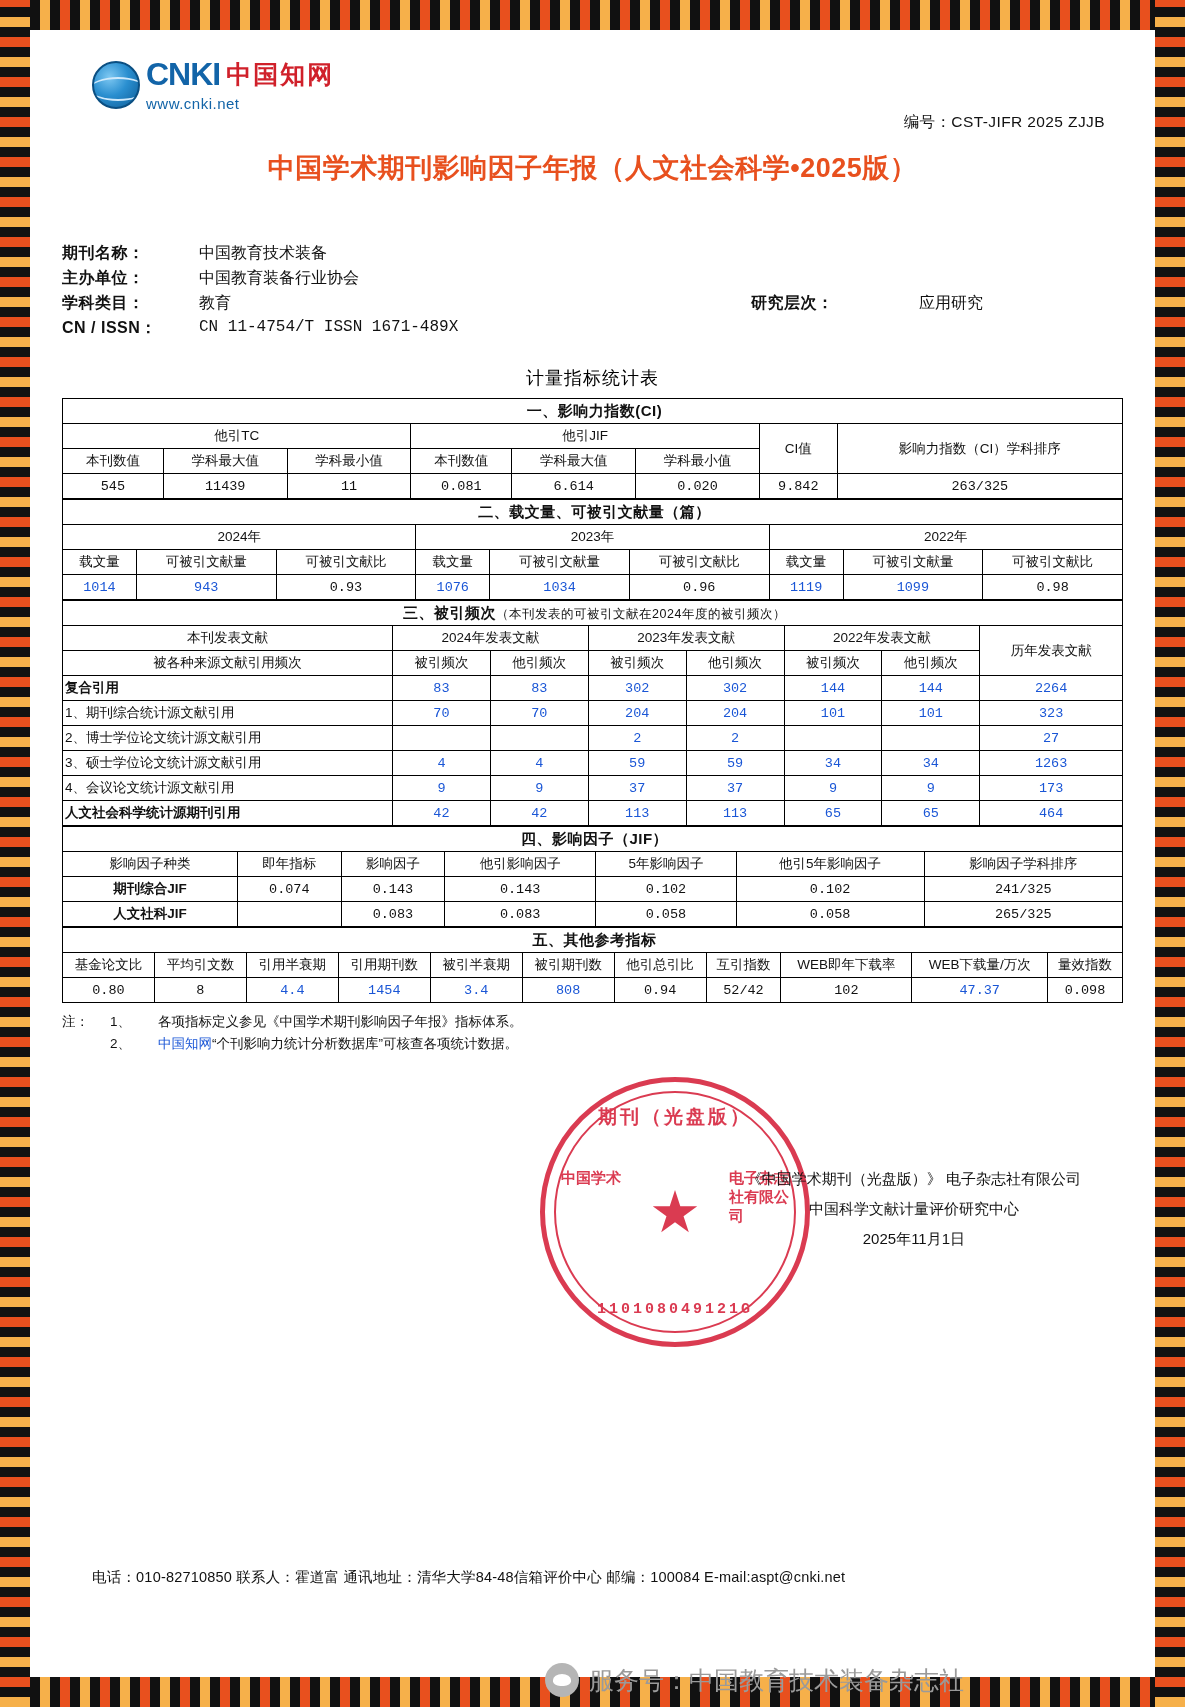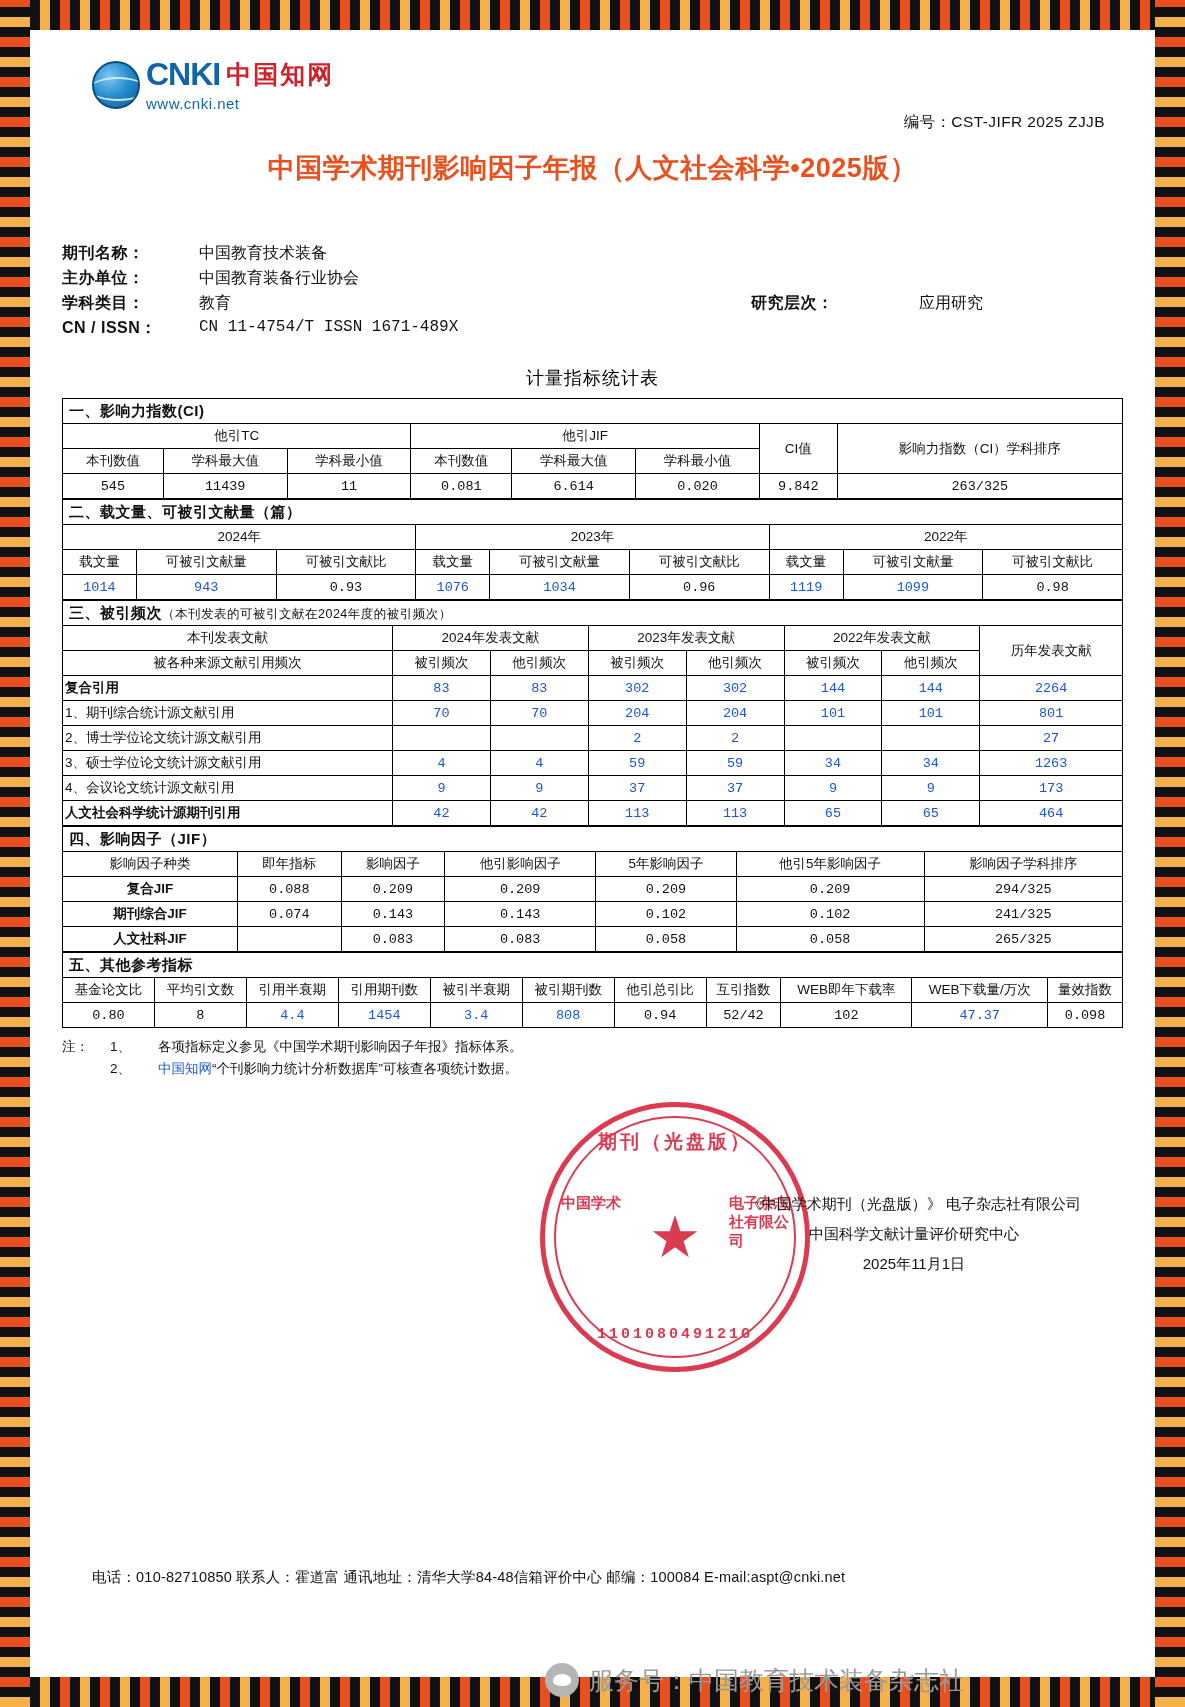--- a/index.html
+++ b/index.html
@@ -93,21 +93,21 @@
   .meta-val { }
   .meta-right { position:absolute; right:140px; top:50px; display:flex; }
   .meta-right .meta-label{ width:110px; font-weight:bold;}
   .meta-right .meta-val{ margin-left:58px; }
 
   .tbl-title { text-align:center; font-weight:normal; font-size:18px; margin-top:26px; margin-bottom:8px; letter-spacing:1px;}
 
   
   table { border-collapse:collapse; width:100%; font-size:13.5px; }
   td, th { border:1px solid #000; text-align:center; padding:2px 2px; height:25px; color:#111; font-weight:normal;}
-  .sect { text-align:left; font-weight:bold; padding-left:6px; font-size:15px; letter-spacing:0.5px;}
+  .sect { text-align:center; font-weight:bold; padding-left:6px; font-size:15px; letter-spacing:0.5px;}
   .sect .sub { font-weight:normal; font-size:12.5px; }
   .blue { color:#1a56d6; }
   .lft { text-align:left; }
   .bold { font-weight:bold; }
   .mono { font-family:"Liberation Mono", monospace; }
 
   
   .notes { margin-top:8px; font-size:13.5px; color:#111; line-height:22px;}
   .notes .n-row{ display:flex; }
   .notes .n-lab{ width:48px; }
@@ -324,21 +324,21 @@
       <td class="mono blue">2264</td>
     </tr>
     <tr>
           <td class="lft">1、期刊综合统计源文献引用</td>
       <td class="mono blue">70</td>
       <td class="mono blue">70</td>
       <td class="mono blue">204</td>
       <td class="mono blue">204</td>
       <td class="mono blue">101</td>
       <td class="mono blue">101</td>
-      <td class="mono blue">801</td>
+      <td class="mono blue">323</td>
     </tr>
     <tr>
           <td class="lft">2、博士学位论文统计源文献引用</td>
       <td class="mono blue"></td>
       <td class="mono blue"></td>
       <td class="mono blue">2</td>
       <td class="mono blue">2</td>
       <td class="mono blue"></td>
       <td class="mono blue"></td>
       <td class="mono blue">27</td>
@@ -382,29 +382,20 @@
           <td class="sect" colspan="7">四、影响因子（JIF）</td>
         </tr>
     <tr>
       <td style="width:175px">影响因子种类</td>
       <td>即年指标</td>
       <td>影响因子</td>
       <td>他引影响因子</td>
       <td>5年影响因子</td>
       <td>他引5年影响因子</td>
       <td>影响因子学科排序</td>
-    </tr>
-    <tr>
-      <td class="bold">复合JIF</td>
-      <td class="mono">0.088</td>
-      <td class="mono">0.209</td>
-      <td class="mono">0.209</td>
-      <td class="mono">0.209</td>
-      <td class="mono">0.209</td>
-      <td class="mono">294/325</td>
     </tr>
     <tr>
       <td class="bold">期刊综合JIF</td>
       <td class="mono">0.074</td>
       <td class="mono">0.143</td>
       <td class="mono">0.143</td>
       <td class="mono">0.102</td>
       <td class="mono">0.102</td>
       <td class="mono">241/325</td>
     </tr>

